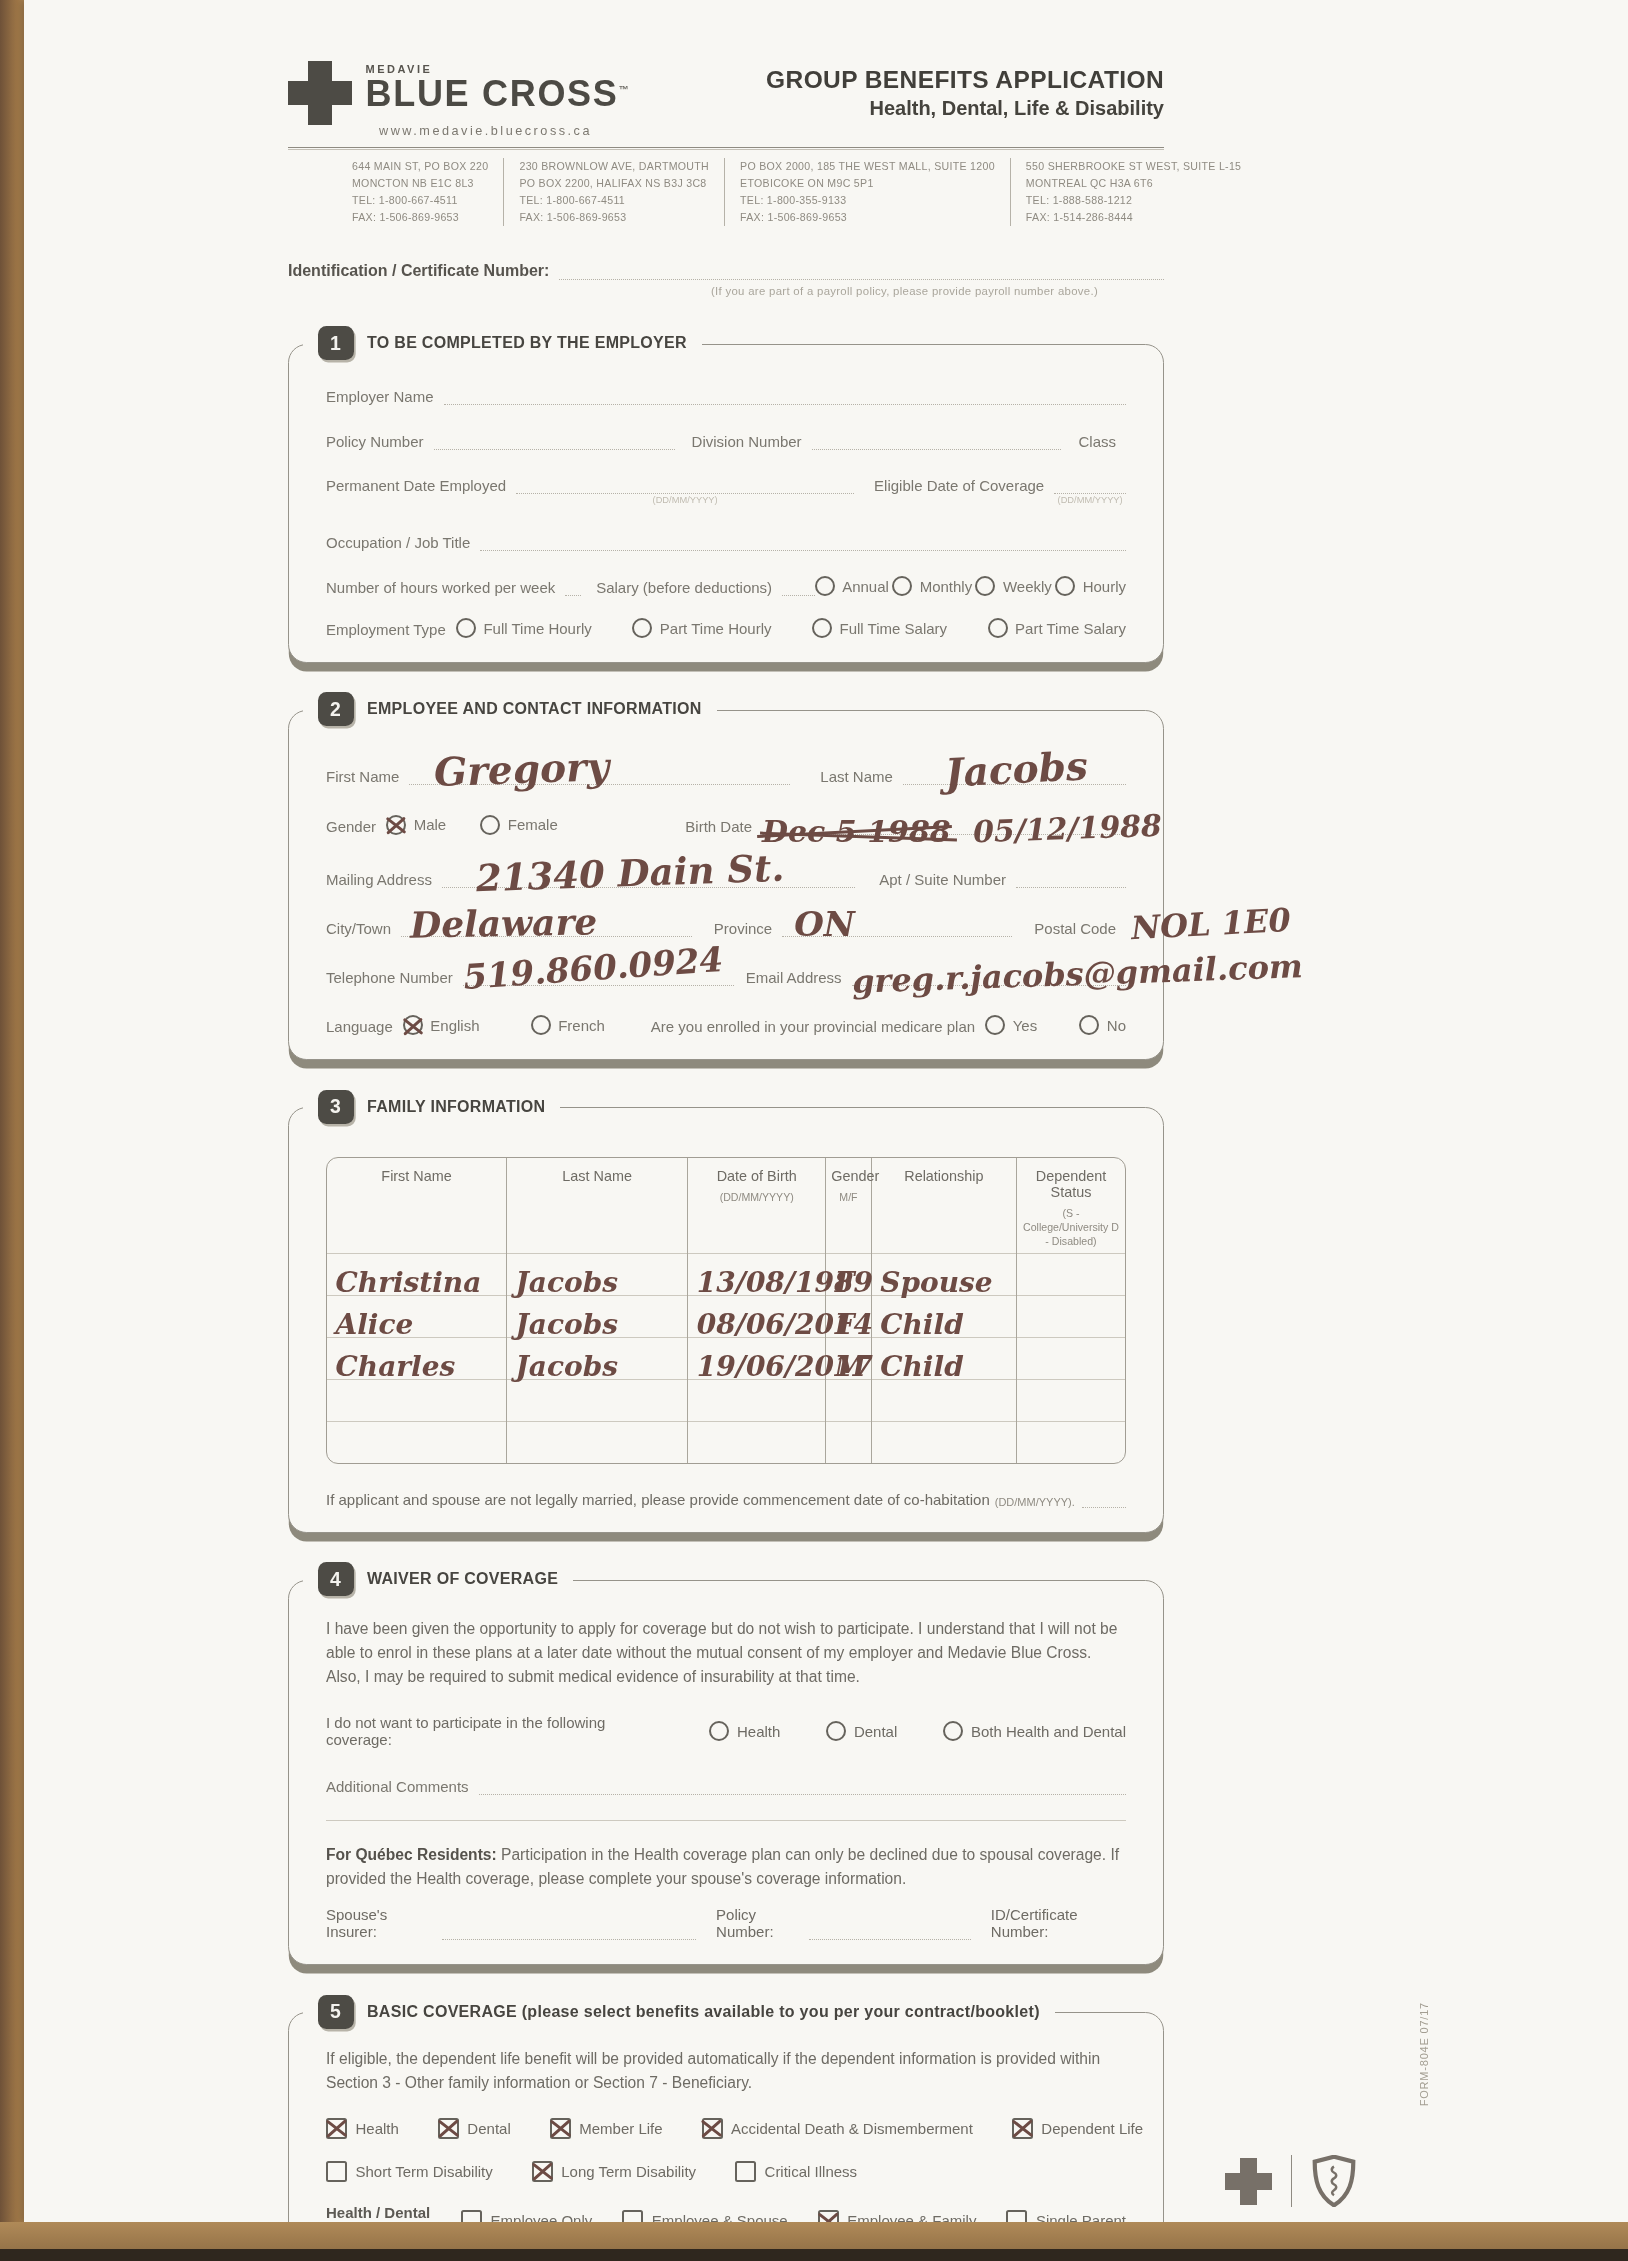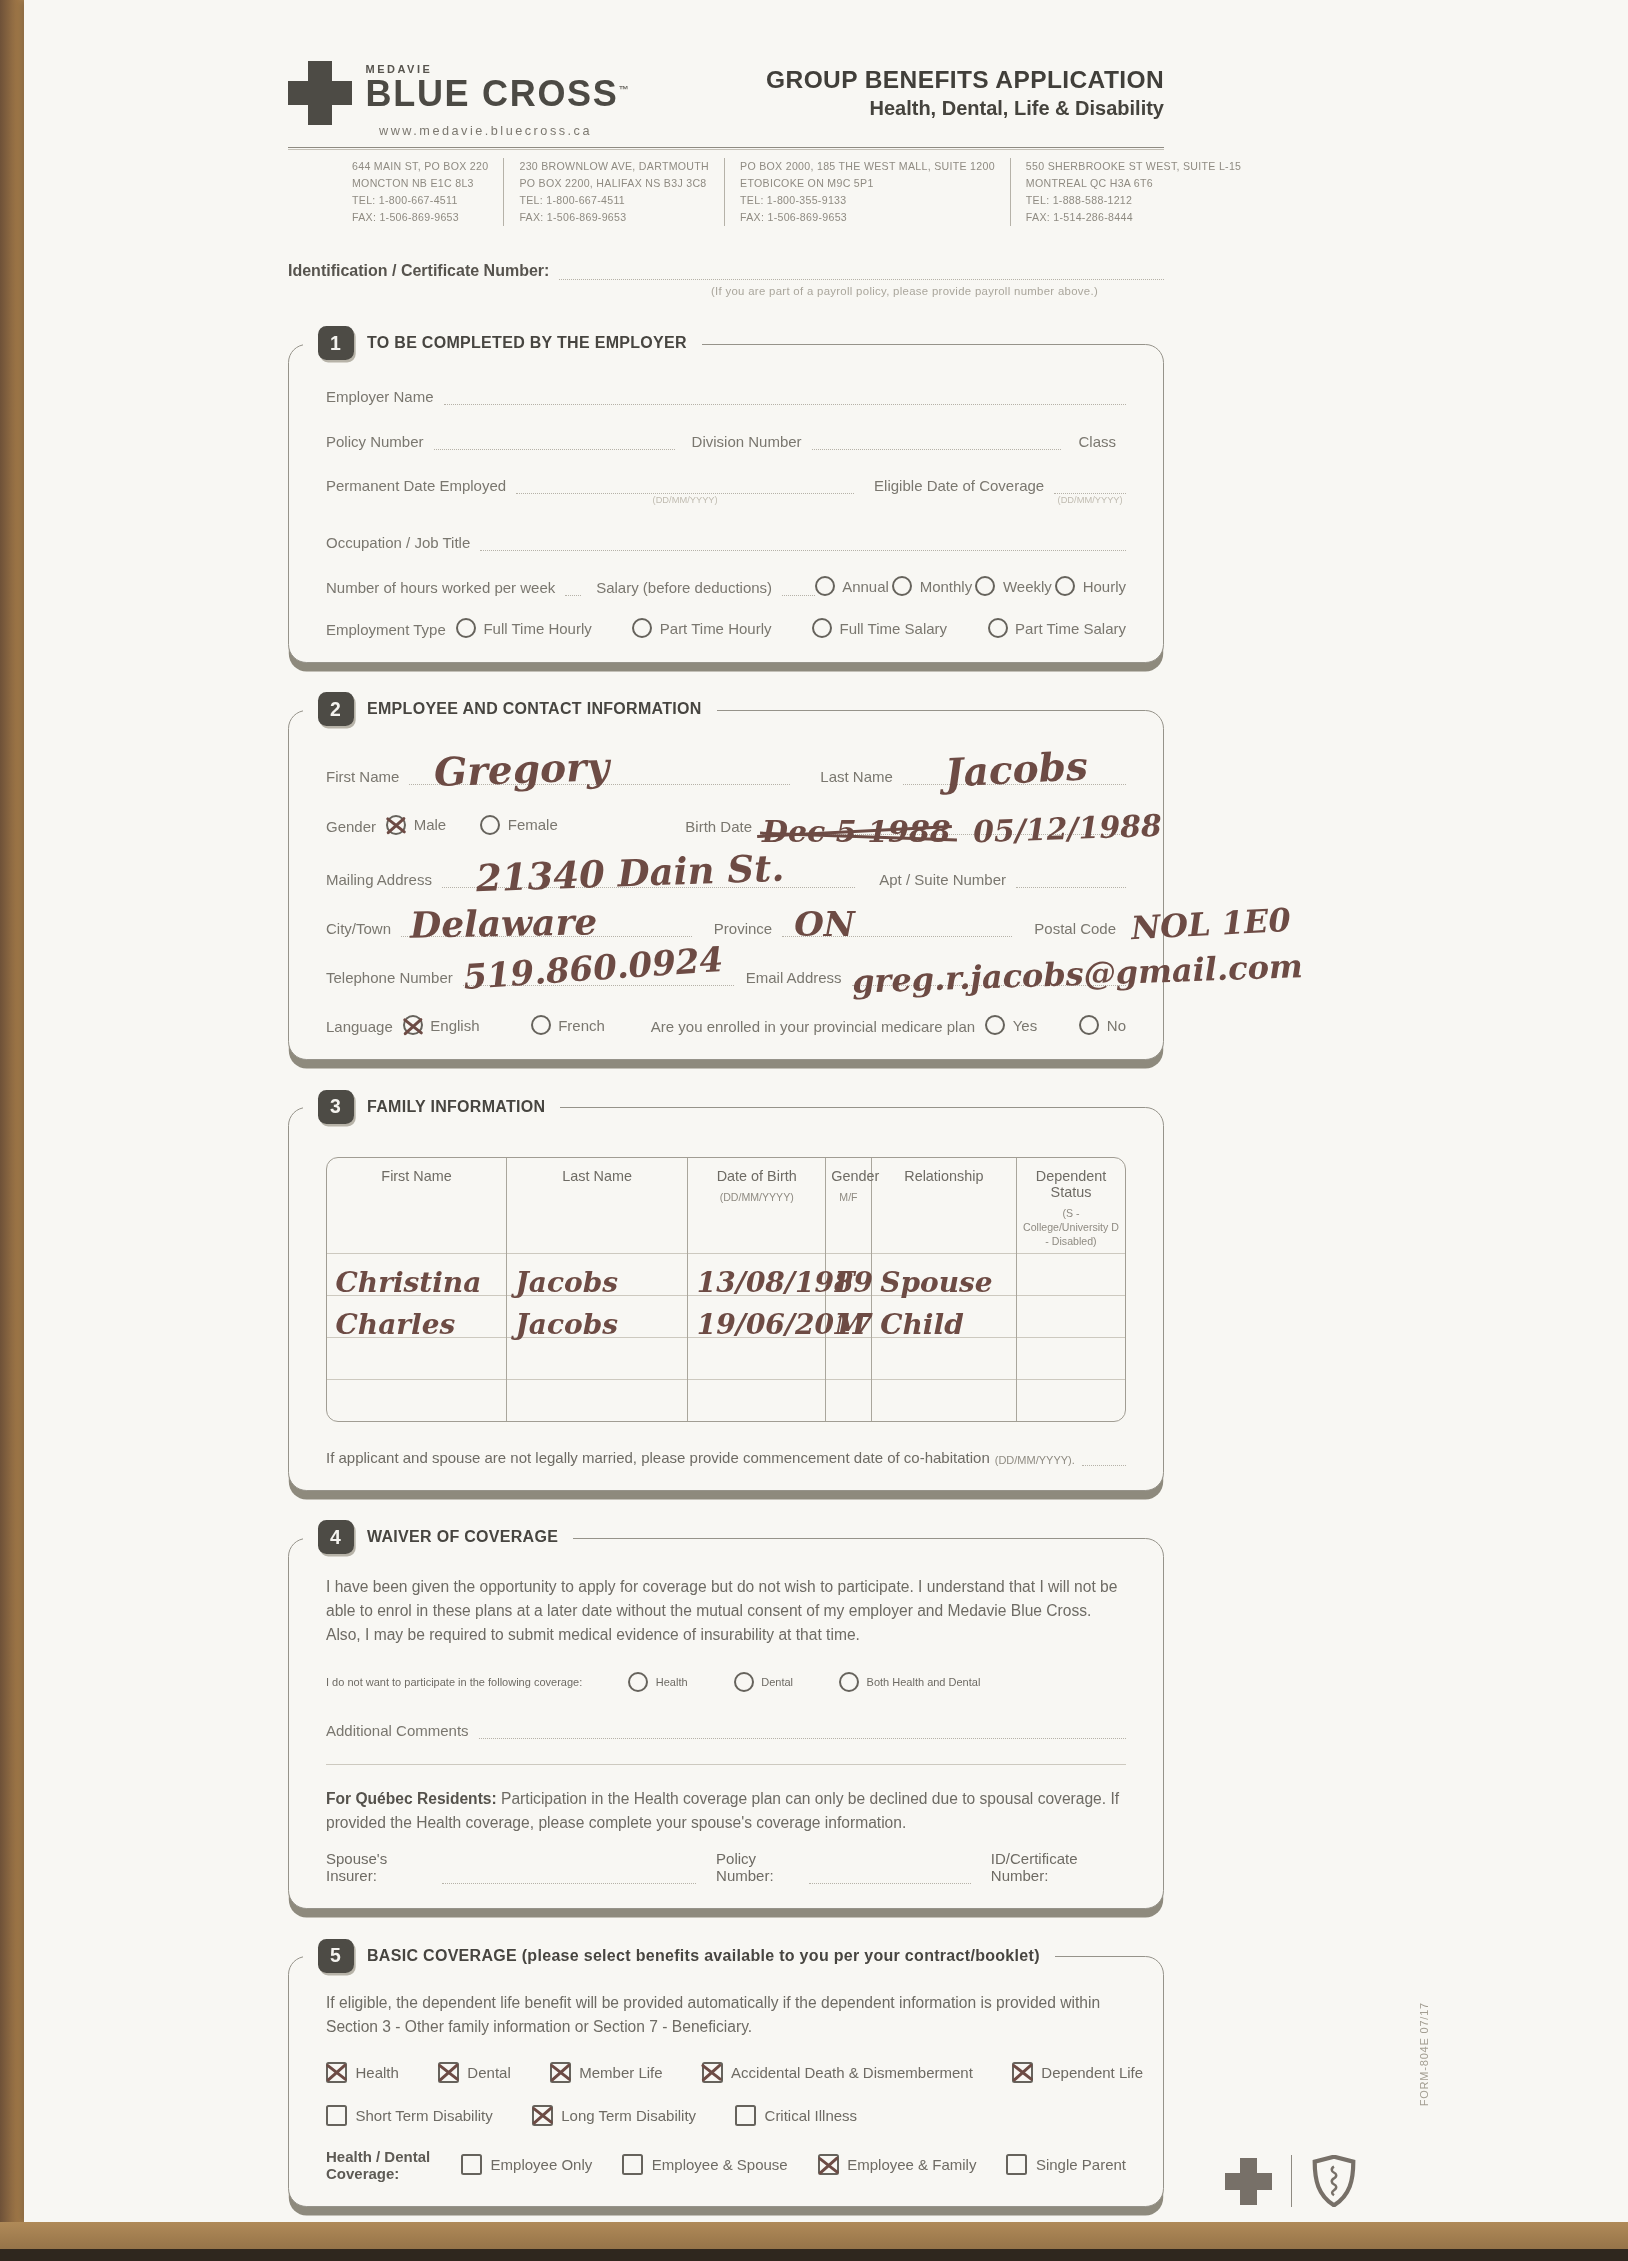--- a/index.html
+++ b/index.html
@@ -89,21 +89,21 @@
   .fam td:first-child,.fam th:first-child{border-left:none;}
   .fam tr.body-r td{border-top:1.3px solid #cdc9bf;height:41px;padding:0 8.5px;vertical-align:bottom;}
   .fam .hw{font-size:28px;}
   .note{font-size:15px;color:#6e6b64;margin-top:24px;display:flex;align-items:flex-end;}
   .note .small{font-size:11px;color:#8f8b82;}
 
   
   .para{font-size:15.6px;color:#6e6b64;line-height:1.55;margin:22px 0 0 0;}
   .para b{color:#55524c;}
 
-  .choices{display:flex;align-items:center;gap:46px;margin-top:25px;font-size:11px;color:#6e6b64;}
+  .choices{display:flex;align-items:center;gap:46px;margin-top:25px;font-size:15px;color:#6e6b64;}
   .divider{border-top:1.3px solid #cdc9bf;margin-top:25px;}
 
   .trio{display:flex;align-items:flex-end;margin-top:15px;font-size:15px;color:#6e6b64;}
 
   
   .cb-row{display:flex;align-items:center;gap:39px;margin-top:22px;font-size:15px;color:#6e6b64;flex-wrap:nowrap;}
   .cb-row .opt{gap:8.5px;}
 
   
   .foot{position:absolute;left:1201px;top:2155px;display:flex;align-items:center;gap:18.6px;}
@@ -366,20 +366,28 @@
           </tr>
           <tr class="body-r">
             <td><span class="hw">Christina</span></td>
             <td><span class="hw">Jacobs</span></td>
             <td><span class="hw">13/08/1989</span></td>
             <td><span class="hw">F</span></td>
             <td><span class="hw">Spouse</span></td>
             <td><span class="hw"></span></td>
           </tr>
           <tr class="body-r">
+            <td><span class="hw">Alice</span></td>
+            <td><span class="hw">Jacobs</span></td>
+            <td><span class="hw">08/06/2014</span></td>
+            <td><span class="hw">F</span></td>
+            <td><span class="hw">Child</span></td>
+            <td><span class="hw"></span></td>
+          </tr>
+          <tr class="body-r">
             <td><span class="hw">Charles</span></td>
             <td><span class="hw">Jacobs</span></td>
             <td><span class="hw">19/06/2017</span></td>
             <td><span class="hw">M</span></td>
             <td><span class="hw">Child</span></td>
             <td><span class="hw"></span></td>
           </tr>
           <tr class="body-r">
             <td></td>
                 <td></td>

